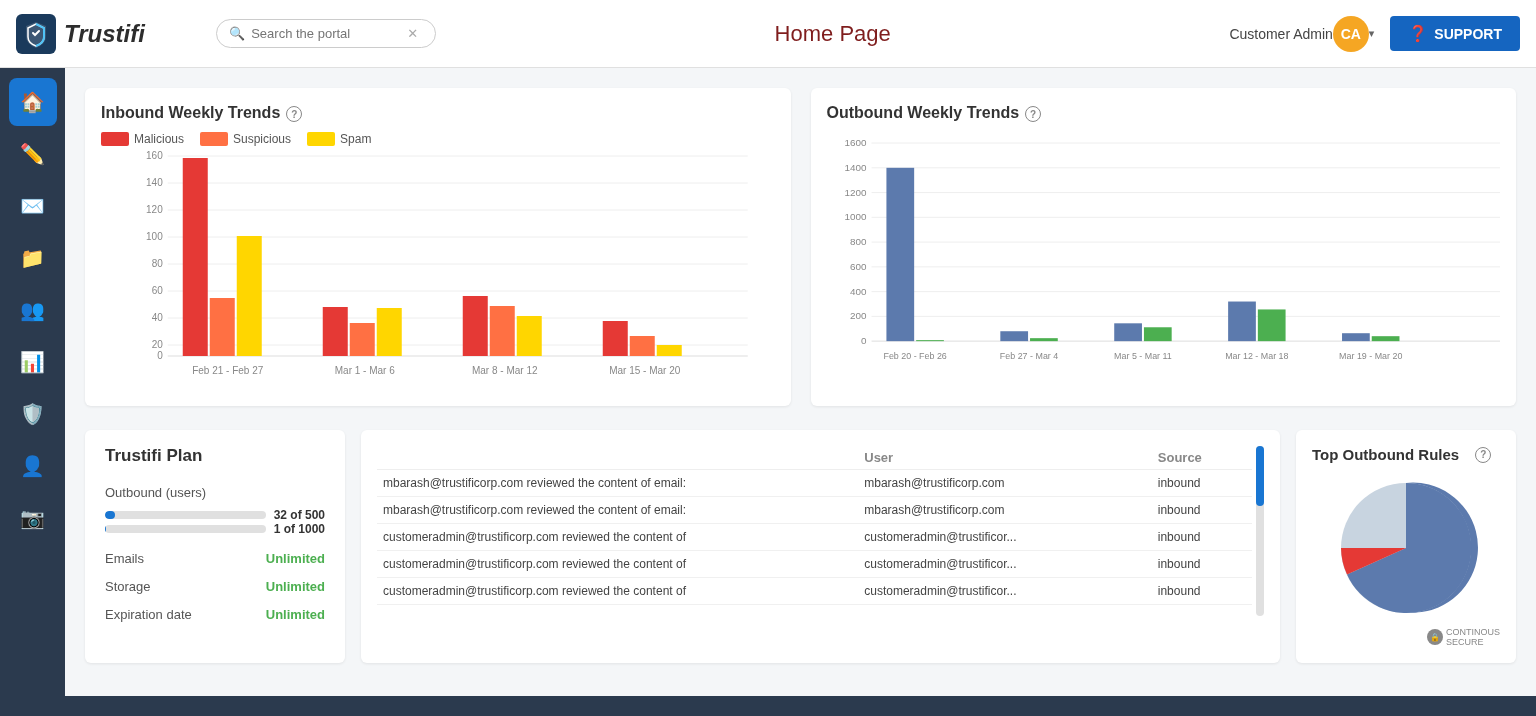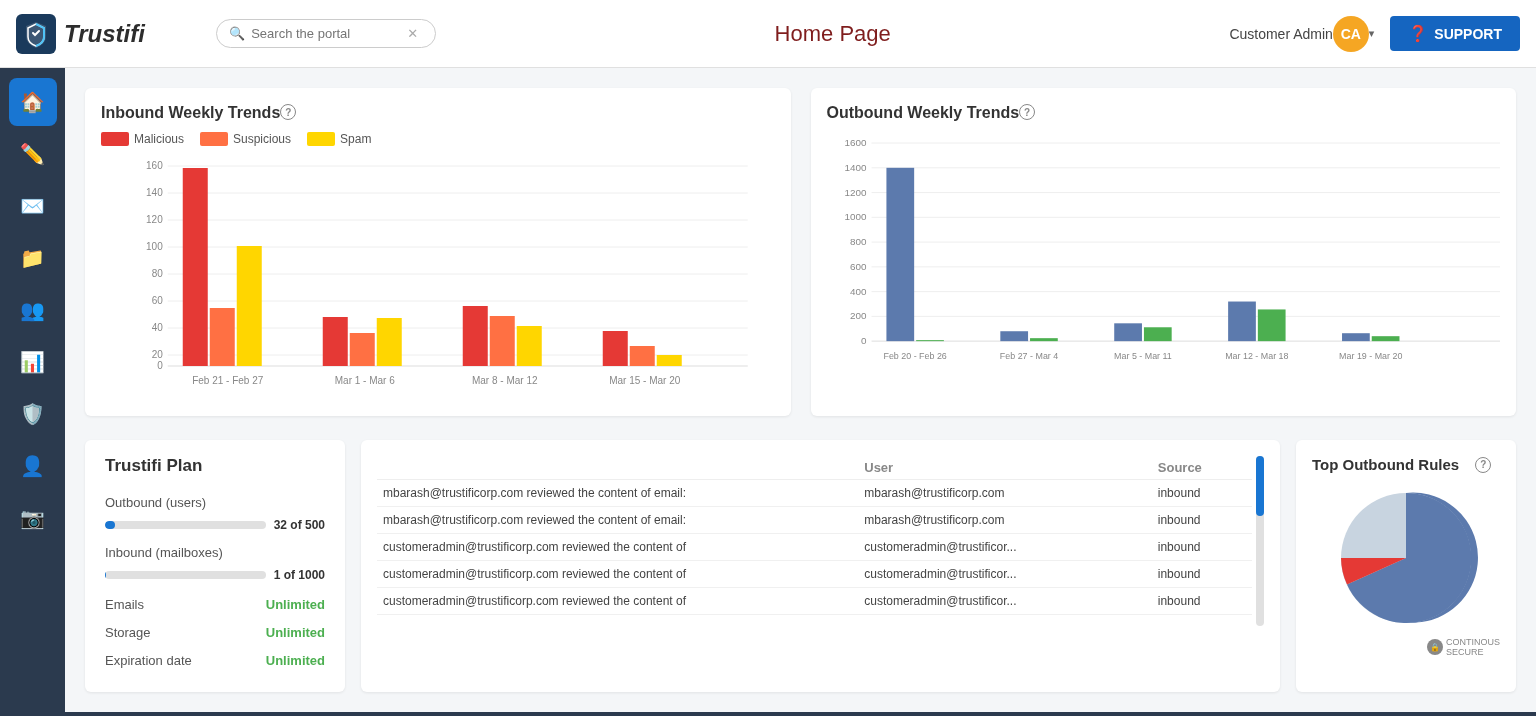--- a/index.html
+++ b/index.html
@@ -137,26 +137,26 @@
       padding: 16px;
       flex: 1;
       box-shadow: 0 1px 3px rgba(0,0,0,0.08);
     }
     .chart-title {
       font-size: 16px;
       font-weight: bold;
       color: #333;
       margin-bottom: 10px;
       display: flex;
-      align-items: flex-start;
+      align-items: flex-end;
+      gap: 6px;
     }
     .legend {
       display: flex;
       gap: 16px;
-      margin-bottom: 10px;
       align-items: center;
     }
     .legend-item {
       display: flex;
       align-items: center;
       gap: 5px;
       font-size: 12px;
       color: #555;
     }
     .legend-color {
@@ -483,23 +483,20 @@
       <div class="plan-detail-row">
         <span class="plan-label">Outbound (users)</span>
       </div>
       <div class="plan-bar-wrap">
         <div class="plan-bar-bg">
           <div class="plan-bar-fill" style="width:6.4%; background:#1976d2;"></div>
         </div>
         <span class="plan-bar-label">32 of 500</span>
       </div>
 
-      <div class="plan-detail-row" style="margin-top:8px;">
-        <span class="plan-label">Inbound (mailboxes)</span>
-      </div>
       <div class="plan-bar-wrap">
         <div class="plan-bar-bg">
           <div class="plan-bar-fill" style="width:0.1%; background:#1976d2;"></div>
         </div>
         <span class="plan-bar-label">1 of 1000</span>
       </div>
 
       <div class="plan-detail-row" style="margin-top:10px;">
         <span class="plan-label">Emails</span>
         <span class="plan-unlimited">Unlimited</span>

